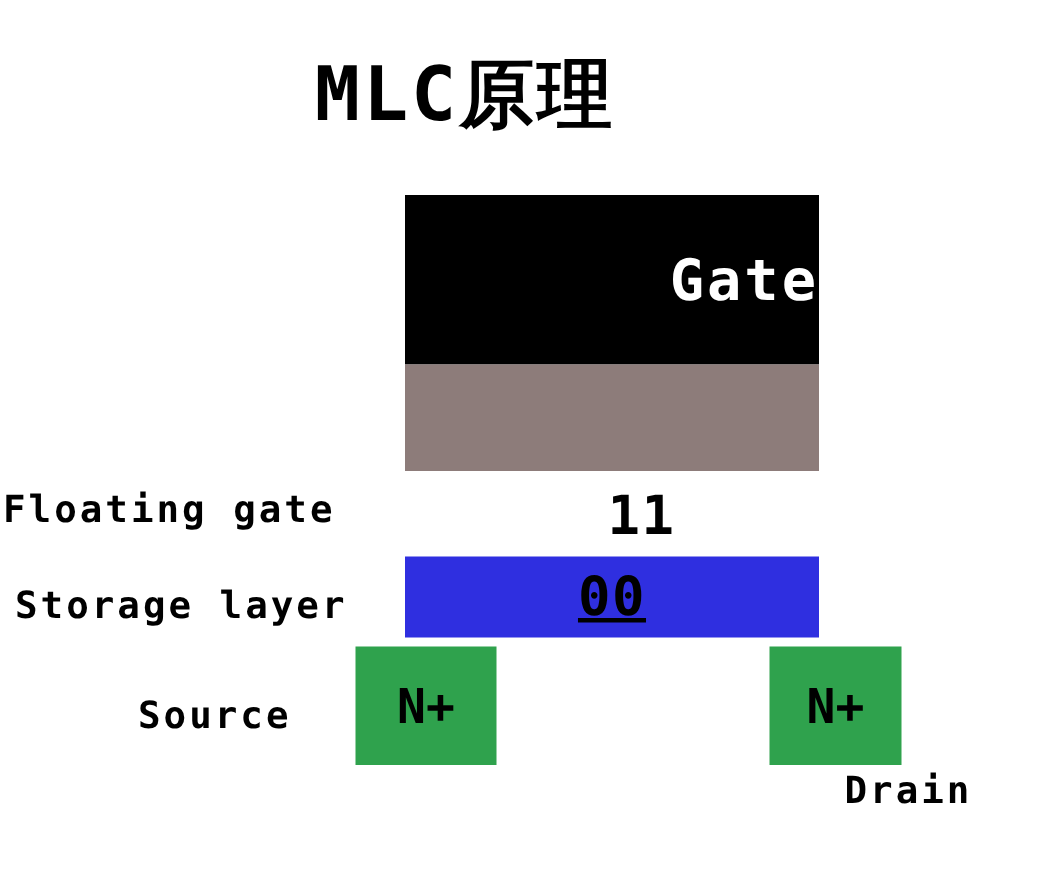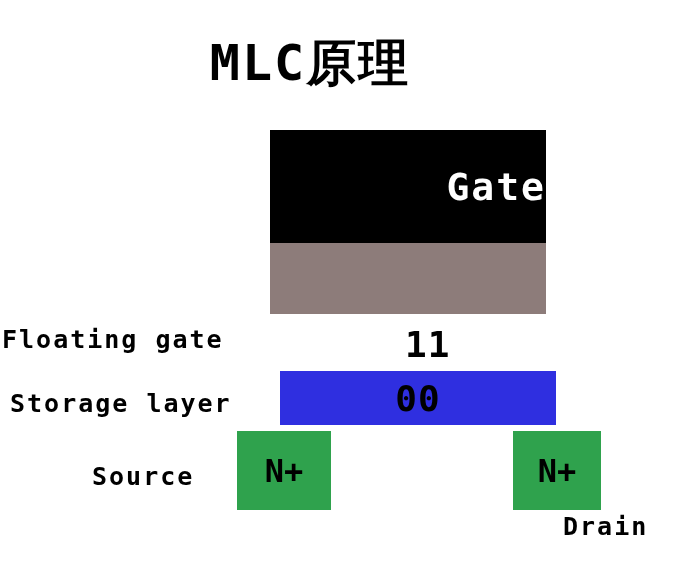--- a/index.html
+++ b/index.html
@@ -46,27 +46,28 @@
     }
 
     .oxide-block {
       left: 270px;
       top: 243px;
       width: 276px;
       height: 71px;
     }
 
     .storage-block {
-      left: 280px;
+      left: 270px;
       top: 371px;
       width: 276px;
       height: 54px;
       display: flex;
       align-items: center;
       justify-content: center;
+      text-decoration: underline;
     }
 
     .side-label {
       font-size: 25px;
       letter-spacing: 2px;
       white-space: nowrap;
     }
     .floating-gate-label { left: 2px;  top: 325px; }
     .storage-layer-label { left: 10px;  top: 389px; }
     .source-label        { left: 92px; top: 462px; }

